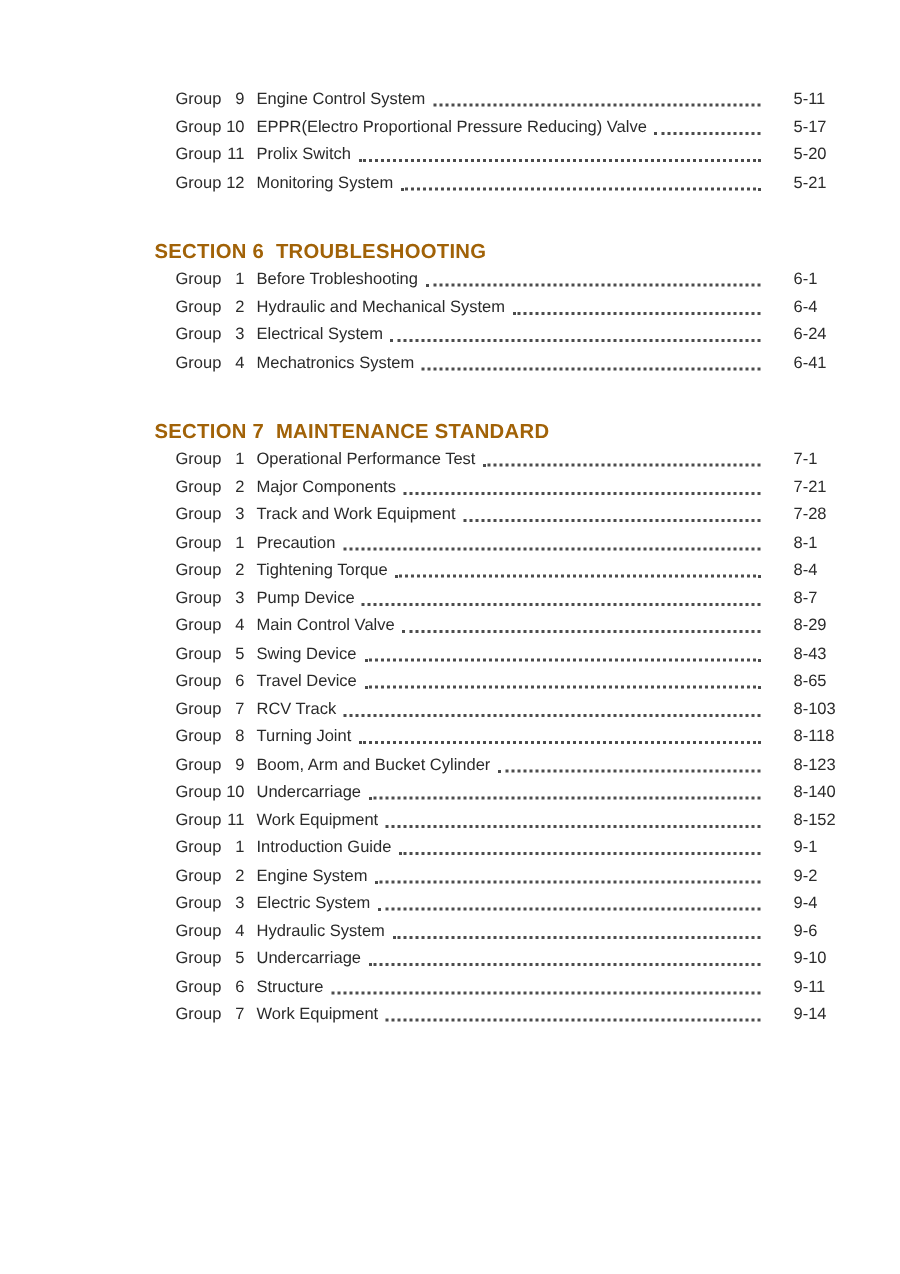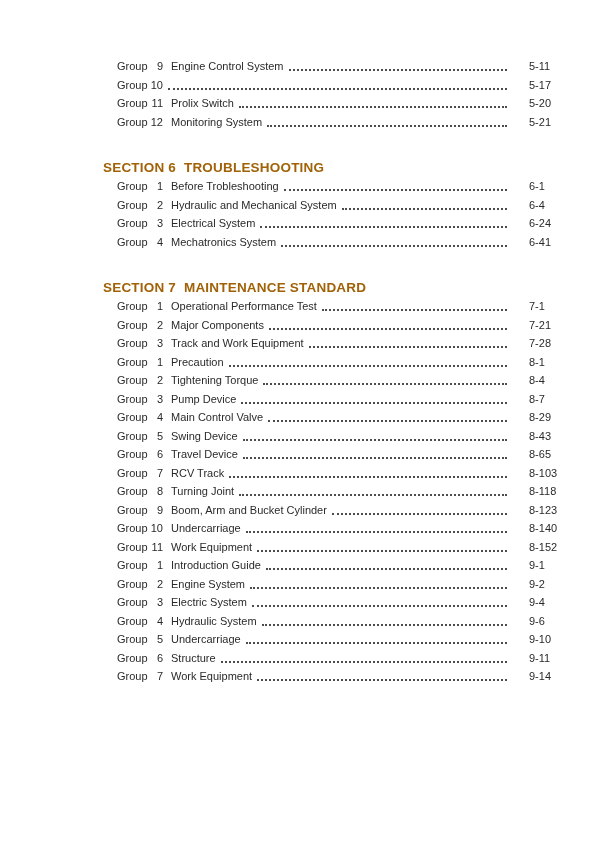--- a/index.html
+++ b/index.html
@@ -89,20 +89,21 @@
     <span class="g-label">Group</span>
     <span class="g-num">9</span>
     <span class="g-title">Engine Control System</span>
     <span class="leader"></span>
     <span class="g-page">5-11</span>
   </div>
 
   <div class="entry">
     <span class="g-label">Group</span>
     <span class="g-num">10</span>
+    <span class="g-title">EPPR(Electro Proportional Pressure Reducing) Valve</span>
     <span class="leader"></span>
     <span class="g-page">5-17</span>
   </div>
 
   <div class="entry">
     <span class="g-label">Group</span>
     <span class="g-num">11</span>
     <span class="g-title">Prolix Switch</span>
     <span class="leader"></span>
     <span class="g-page">5-20</span>

